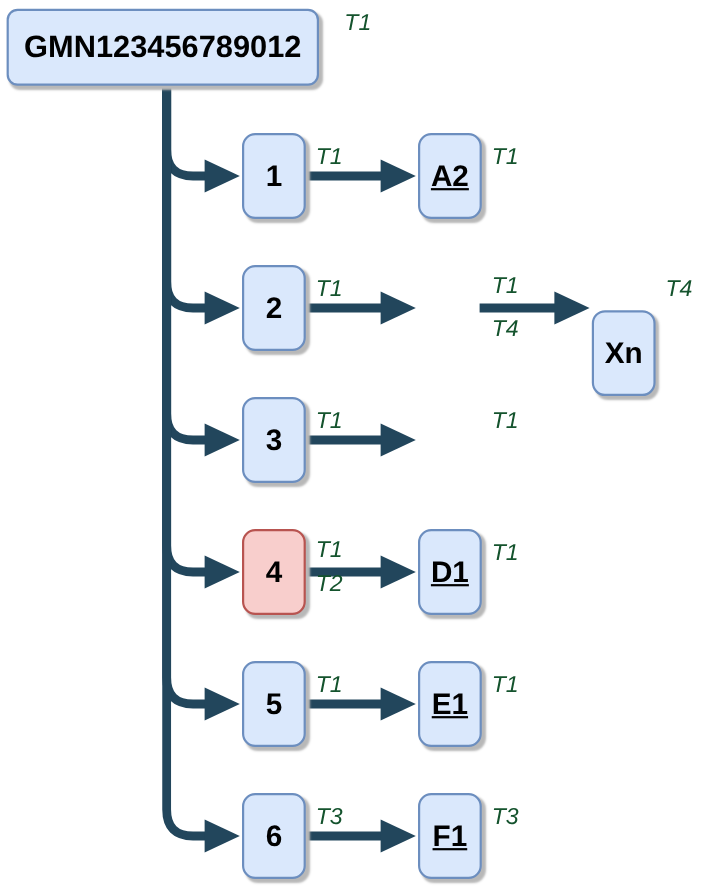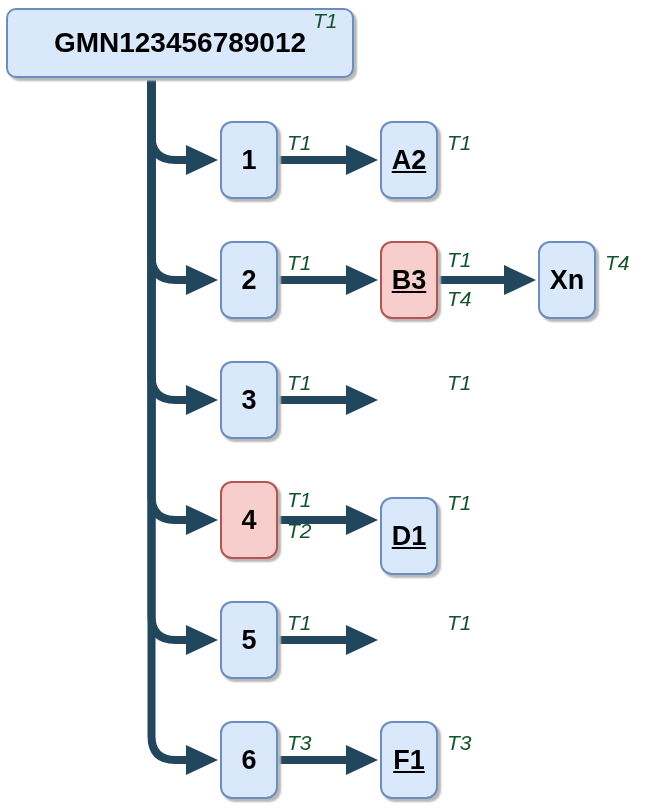--- a/index.html
+++ b/index.html
@@ -17,27 +17,27 @@
     display:flex;align-items:center;justify-content:center;
     font-weight:bold;color:#000;
     background:#dae8fc;
     border:2px solid #6c8ebf;
     border-radius:12px;
     box-shadow:3px 3px 2px #b8b8b8;
     z-index:2;
   }
   .node.red{background:#f8cecc;border-color:#b85450;}
   .node.root{
-    left:6px;top:8px;width:348px;height:70px;
+    left:6px;top:8px;width:284px;height:70px;
     border-radius:10px;font-size:28px;
   }
   .node.small{width:58px;height:78px;font-size:27px;}
   .src{left:220px;}
   .tgt{left:380px;text-decoration:underline;}
-  .xtr{left:538px;}
+  .xtr{left:538px;margin-top:41px;}
   .tag{
     position:absolute;z-index:3;
     font-size:21px;line-height:22px;color:#14532d;font-weight:normal;
     white-space:nowrap;
     font-style:italic;
   }
 </style>
 </head>
 <body>
 
@@ -79,38 +79,38 @@
   <div class="node root">GMN123456789012</div>
   <div class="tag" style="left:313px;top:10px">T1</div>
 
   <div class="node small src" style="top:121px">1</div>
   <div class="tag" style="left:287px;top:132px">T1</div>
   <div class="node small tgt" style="top:121px">A2</div>
   <div class="tag" style="left:447px;top:132px">T1</div>
 
   <div class="node small src" style="top:241px">2</div>
   <div class="tag" style="left:287px;top:252px">T1</div>
-  <div class="node small tgt red" style="top:241px">B3</div>
   <div class="tag" style="left:447px;top:249px">T1</div>
   <div class="tag" style="left:447px;top:288px">T4</div>
   <div class="node small xtr" style="top:241px">Xn</div>
   <div class="tag" style="left:605px;top:252px">T4</div>
 
   <div class="node small src" style="top:361px">3</div>
   <div class="tag" style="left:287px;top:372px">T1</div>
   <div class="tag" style="left:447px;top:372px">T1</div>
 
   <div class="node small src red" style="top:481px">4</div>
   <div class="tag" style="left:287px;top:489px">T1</div>
   <div class="tag" style="left:287px;top:520px">T2</div>
-  <div class="node small tgt" style="top:497px">D1</div>
+  <div class="node small tgt" style="top:481px">D1</div>
   <div class="tag" style="left:447px;top:492px">T1</div>
 
   <div class="node small src" style="top:601px">5</div>
   <div class="tag" style="left:287px;top:612px">T1</div>
+  <div class="node small tgt" style="top:601px">E1</div>
   <div class="tag" style="left:447px;top:612px">T1</div>
 
   <div class="node small src" style="top:721px">6</div>
   <div class="tag" style="left:287px;top:732px">T3</div>
   <div class="node small tgt" style="top:721px">F1</div>
   <div class="tag" style="left:447px;top:732px">T3</div>
 
 </div>
 
 </body></html>

